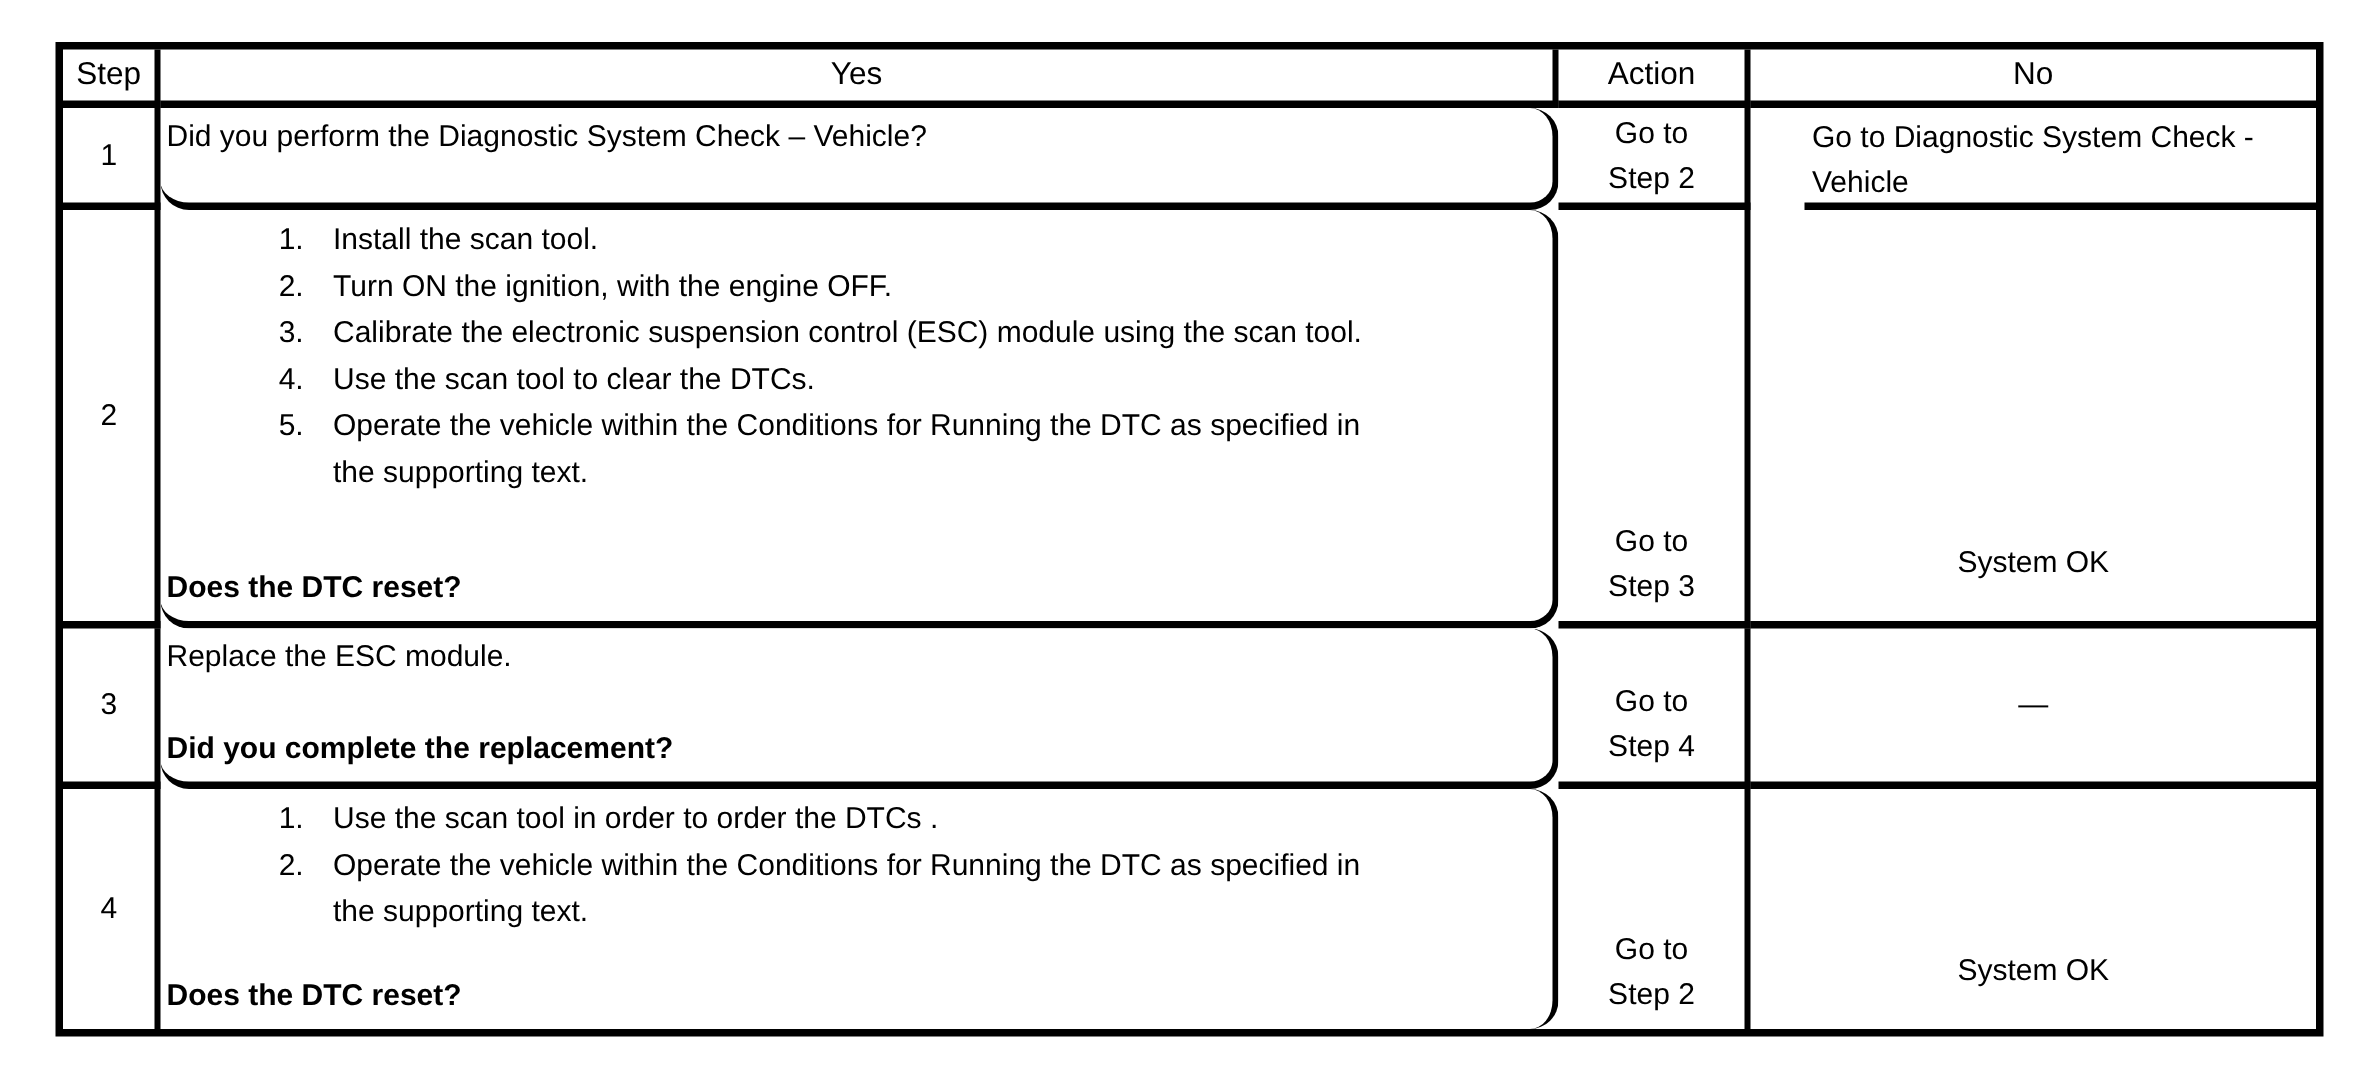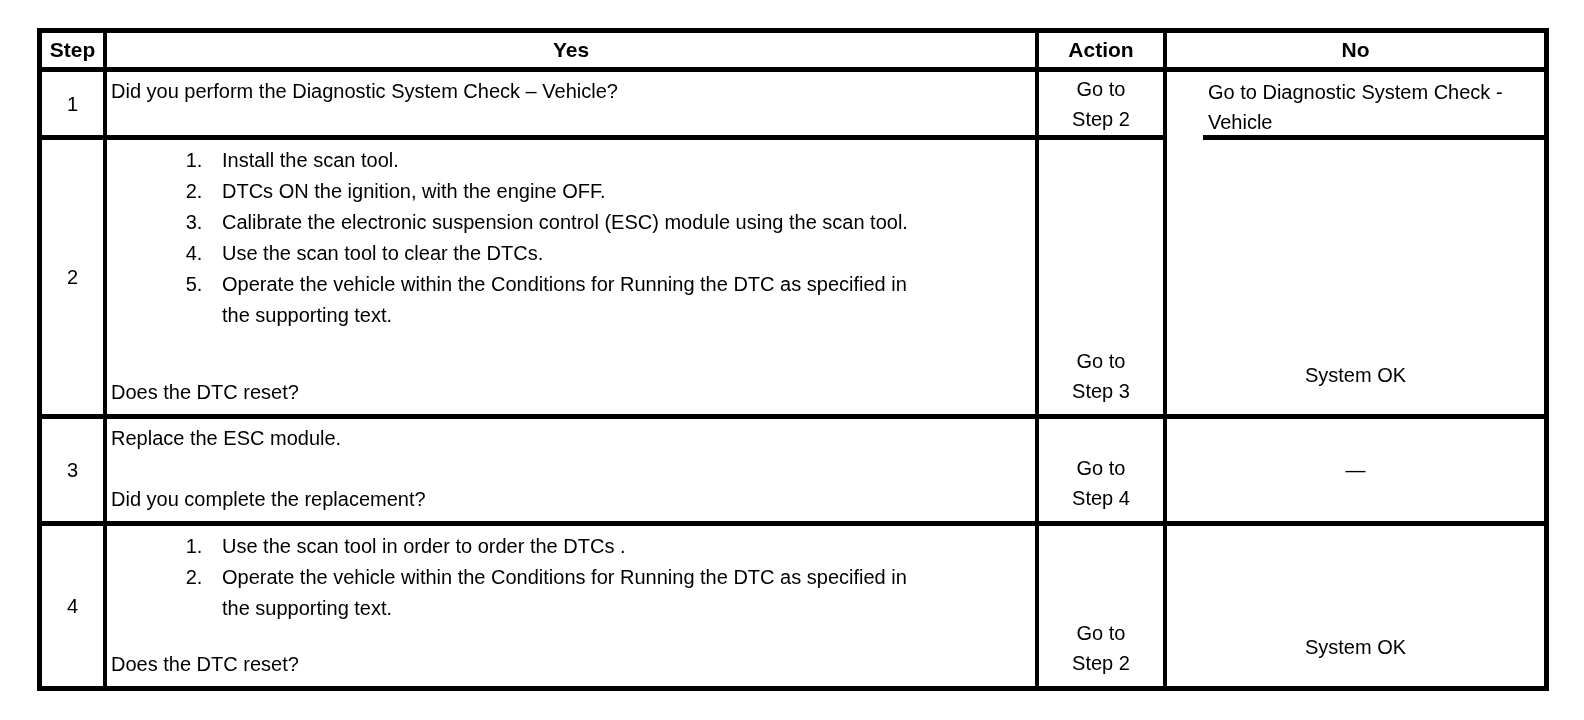--- a/index.html
+++ b/index.html
@@ -25,48 +25,49 @@
     background: #fff;
   }
   .cell {
     overflow: hidden;
     font-size: 20px;
     line-height: 28px;
   }
   .bR { border-right: 4px solid #000; }
   .bB { border-bottom: 5px solid #000; }
   .hdr {
-    font-weight: bold;
+    font-weight: normal;
     font-size: 21px;
     display: flex;
     align-items: center;
     justify-content: center;
     text-align: center;
   }
   .stepcell {
     display: flex;
     align-items: center;
     justify-content: center;
     text-align: center;
   }
   .actioncell {
     display: flex;
     flex-direction: column;
     justify-content: space-between;
     padding: 5px 4px 8px 4px;
+    border-radius: 19px;
   }
   .actioncell .intro { text-align: left; }
   .actioncell ol {
     margin: 0;
     padding-left: 97px;
     max-width: 810px;
     line-height: 31px;
   }
   .actioncell ol li { padding-left: 14px; }
-  .question { text-align: left; }
+  .question { text-align: left; font-weight: bold; }
   .yescell {
     display: flex;
     flex-direction: column;
     justify-content: flex-end;
     align-items: center;
     text-align: center;
     white-space: pre-line;
     line-height: 30px;
     padding-bottom: 8px;
   }
@@ -104,21 +105,21 @@
     <div class="intro">Did you perform the Diagnostic System Check – Vehicle?</div>
   </div>
   <div class="cell yescell vcenter bR bB">Go to
 Step 2</div>
   <div class="cell nocell topleft bB">Go to Diagnostic System Check - Vehicle</div>
 
   <div class="cell stepcell bR bB">2</div>
   <div class="cell actioncell bR bB">
     <ol>
         <li>Install the scan tool.</li>
-        <li>DTCs ON the ignition, with the engine OFF.</li>
+        <li>Turn ON the ignition, with the engine OFF.</li>
         <li>Calibrate the electronic suspension control (ESC) module using the scan tool.</li>
         <li>Use the scan tool to clear the DTCs.</li>
         <li>Operate the vehicle within the Conditions for Running the DTC as specified in the supporting text.</li>
       </ol>
     <div class="question">Does the DTC reset?</div>
   </div>
   <div class="cell yescell bR bB">Go to
 Step 3</div>
   <div class="cell nocell bB">System OK</div>
 

